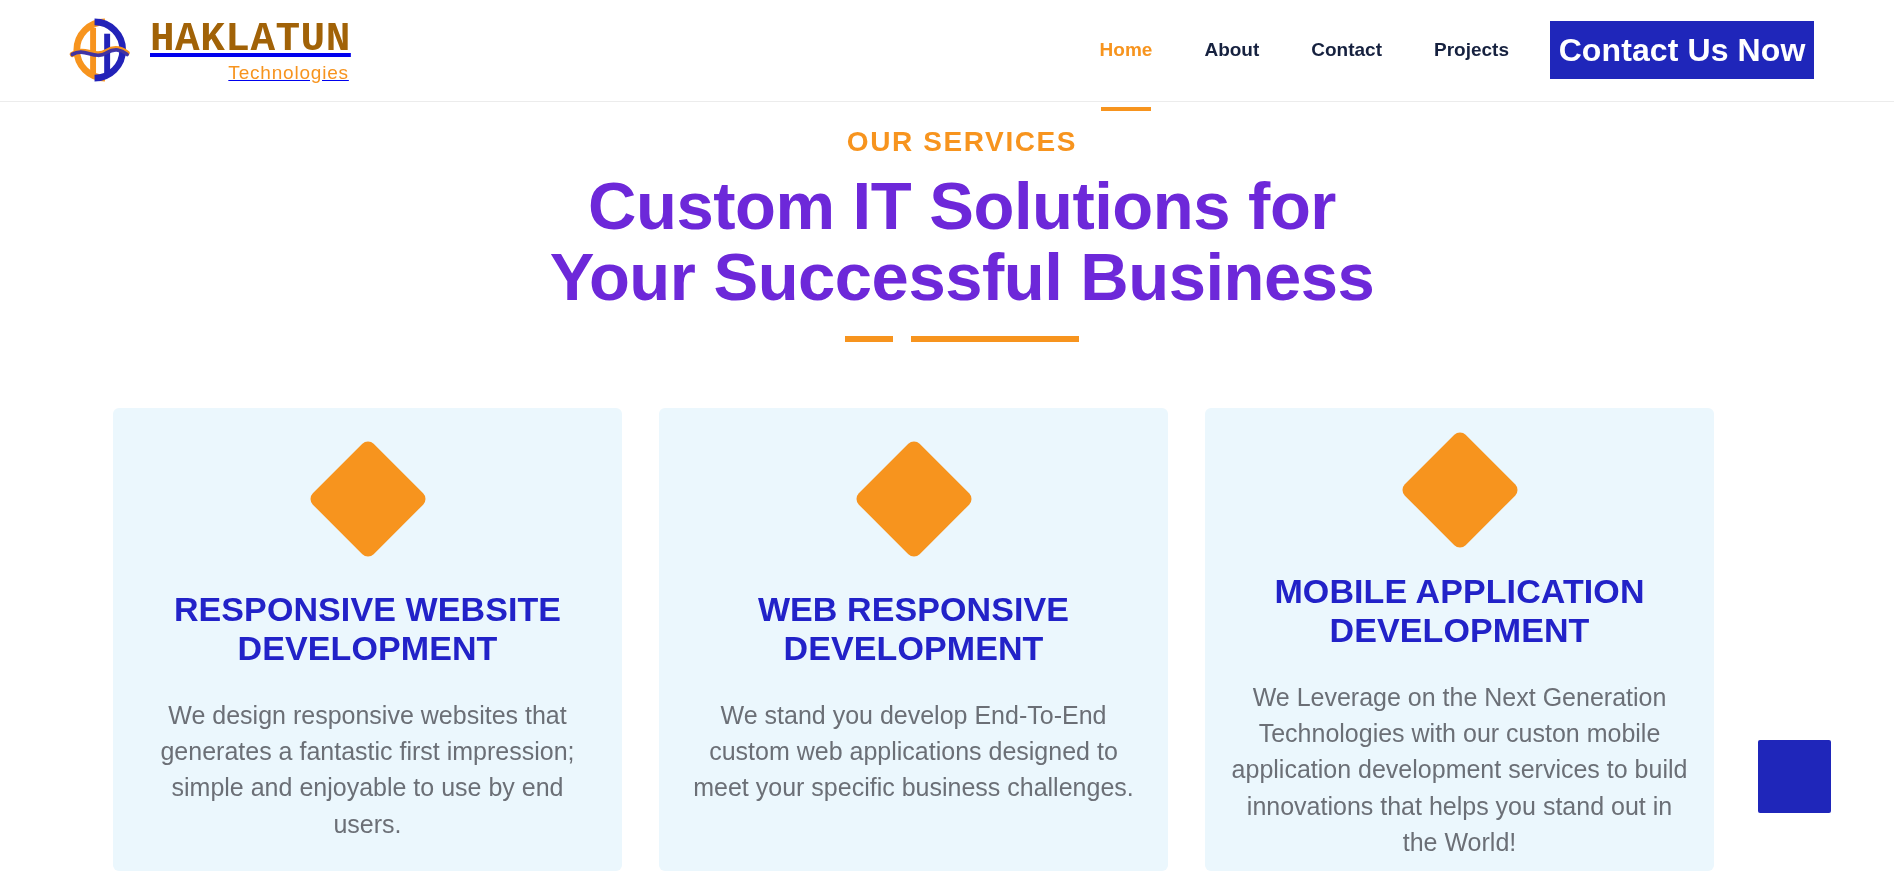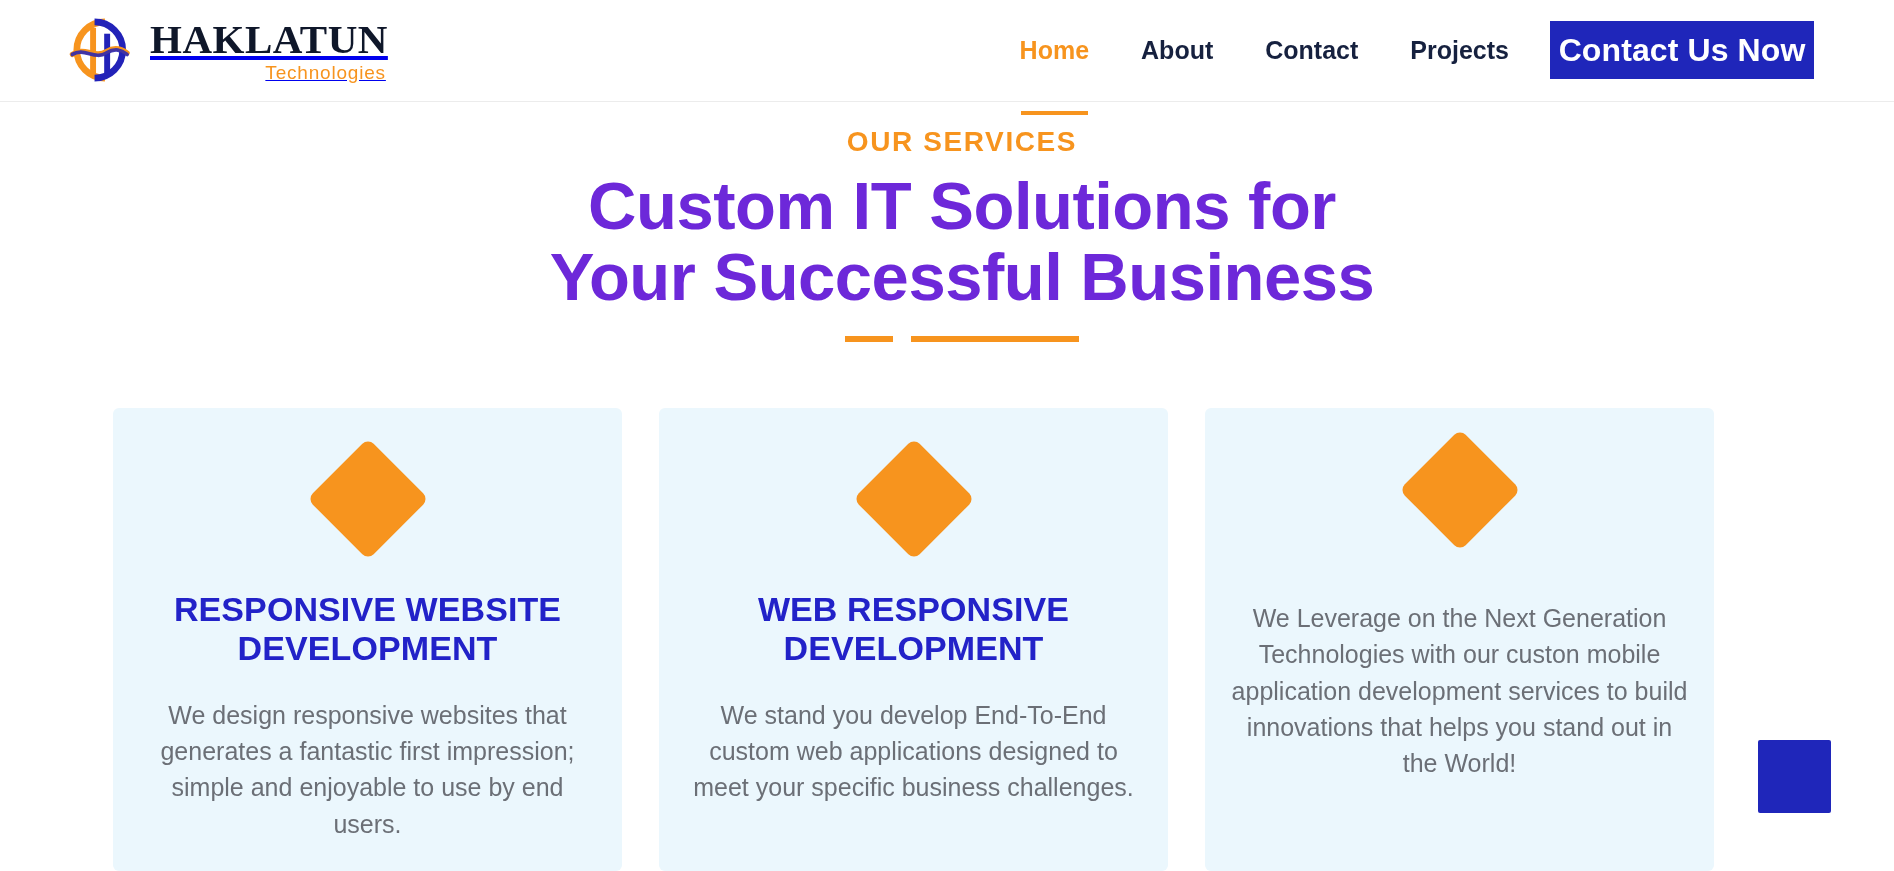--- a/index.html
+++ b/index.html
@@ -39,25 +39,25 @@
     align-items: center;
     gap: 14px;
     height: 84px;
   }
 
   .brand-mark { width: 74px; height: 74px; display: block; }
 
   .brand-wordmark { display: flex; flex-direction: column; line-height: 1; }
 
   .brand-name {
-    font-family: Liberation Serif, serif;
+    font-family: Liberation Mono, monospace;
     font-size: 41px;
     font-weight: bold;
     letter-spacing: 0.5px;
-    color: #0f172a;
+    color: #a16207;
   }
 
   .brand-sub {
     font-size: 19px;
     color: #f7941e;
     letter-spacing: 0.8px;
     text-align: right;
     margin-top: 3px;
     padding-right: 2px;
   }
@@ -67,21 +67,21 @@
     right: 385px;
     top: 0;
     height: 102px;
     display: flex;
     align-items: center;
     gap: 52px;
   }
 
   .nav-link {
     position: relative;
-    font-size: 25px;
+    font-size: 19px;
     font-weight: bold;
     color: #16213f;
     text-decoration: none;
     cursor: pointer;
     white-space: nowrap;
     padding-bottom: 2px;
   }
 
   .nav-link.is-active { color: #f7941e; }
 
@@ -266,20 +266,21 @@
         <span class="diamond"></span>
       </div>
       <h2 class="card-title">WEB RESPONSIVE DEVELOPMENT</h2>
       <p class="card-body">We stand you develop End-To-End custom web applications designed to meet your specific business challenges.</p>
     </article>
 
     <article class="service-card raised">
       <div class="card-icon-wrap">
         <span class="diamond"></span>
       </div>
+      <h2 class="card-title">MOBILE APPLICATION DEVELOPMENT</h2>
       <p class="card-body">We Leverage on the Next Generation Technologies with our custon mobile application development services to build innovations that helps you stand out in the World!</p>
     </article>
 
   </section>
 
   <button class="floating-widget"></button>
 
 </div>
 
 </body></html>

